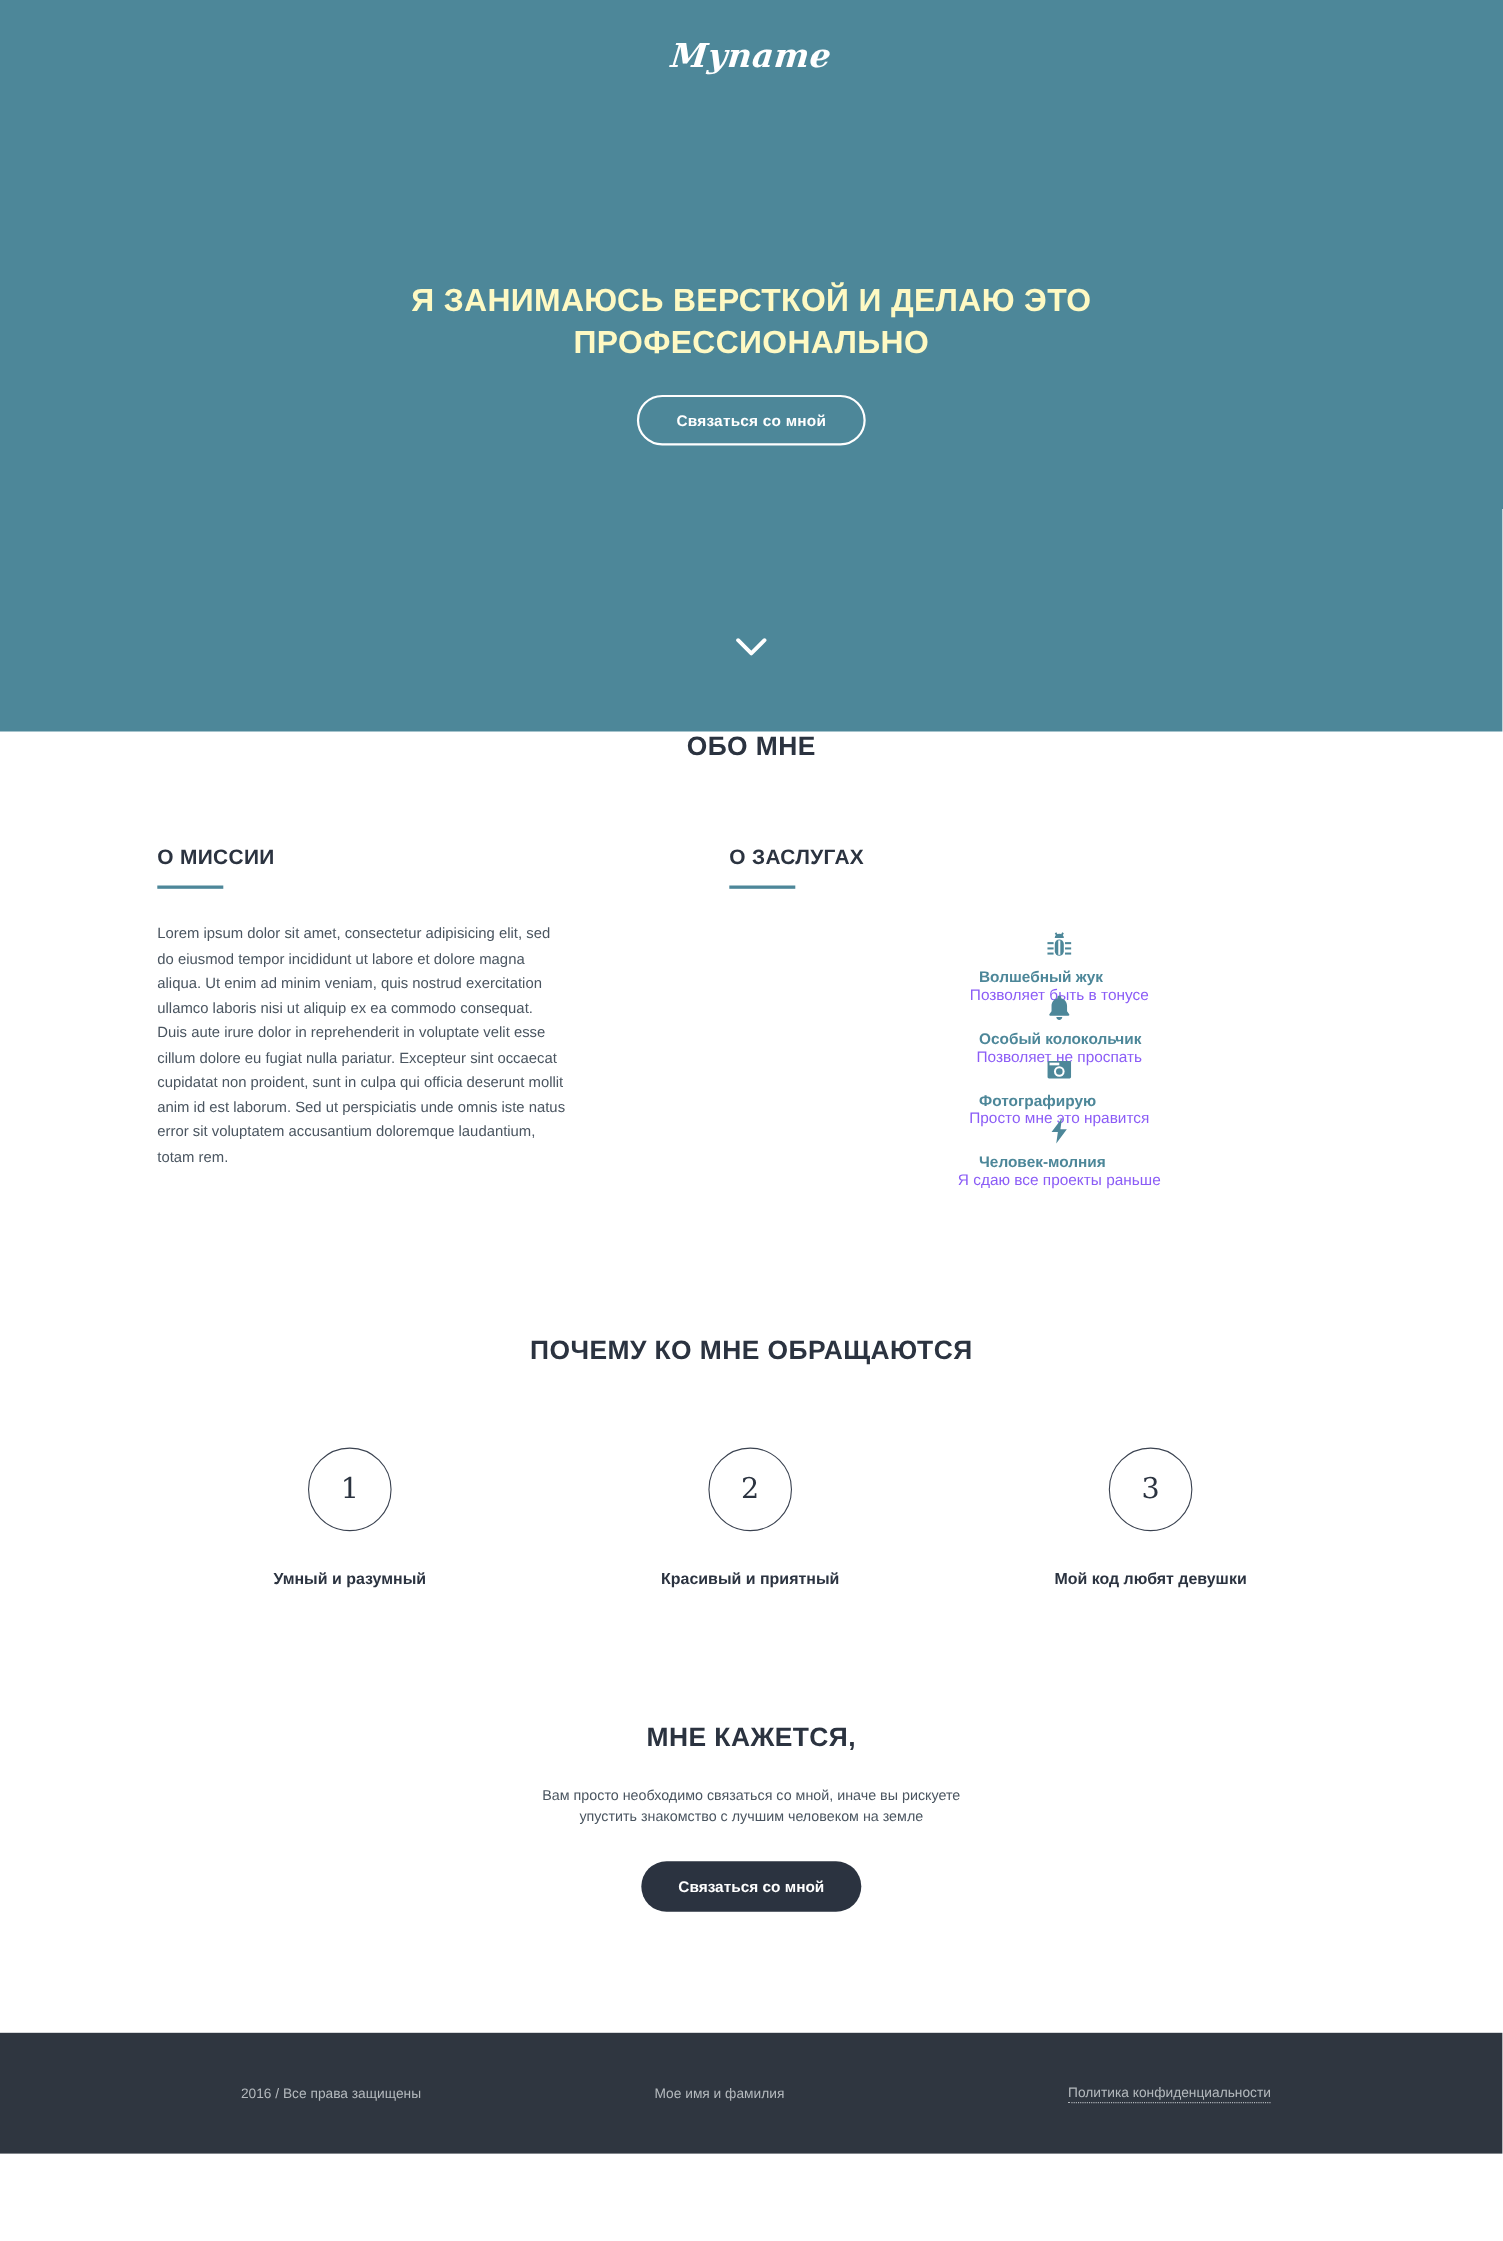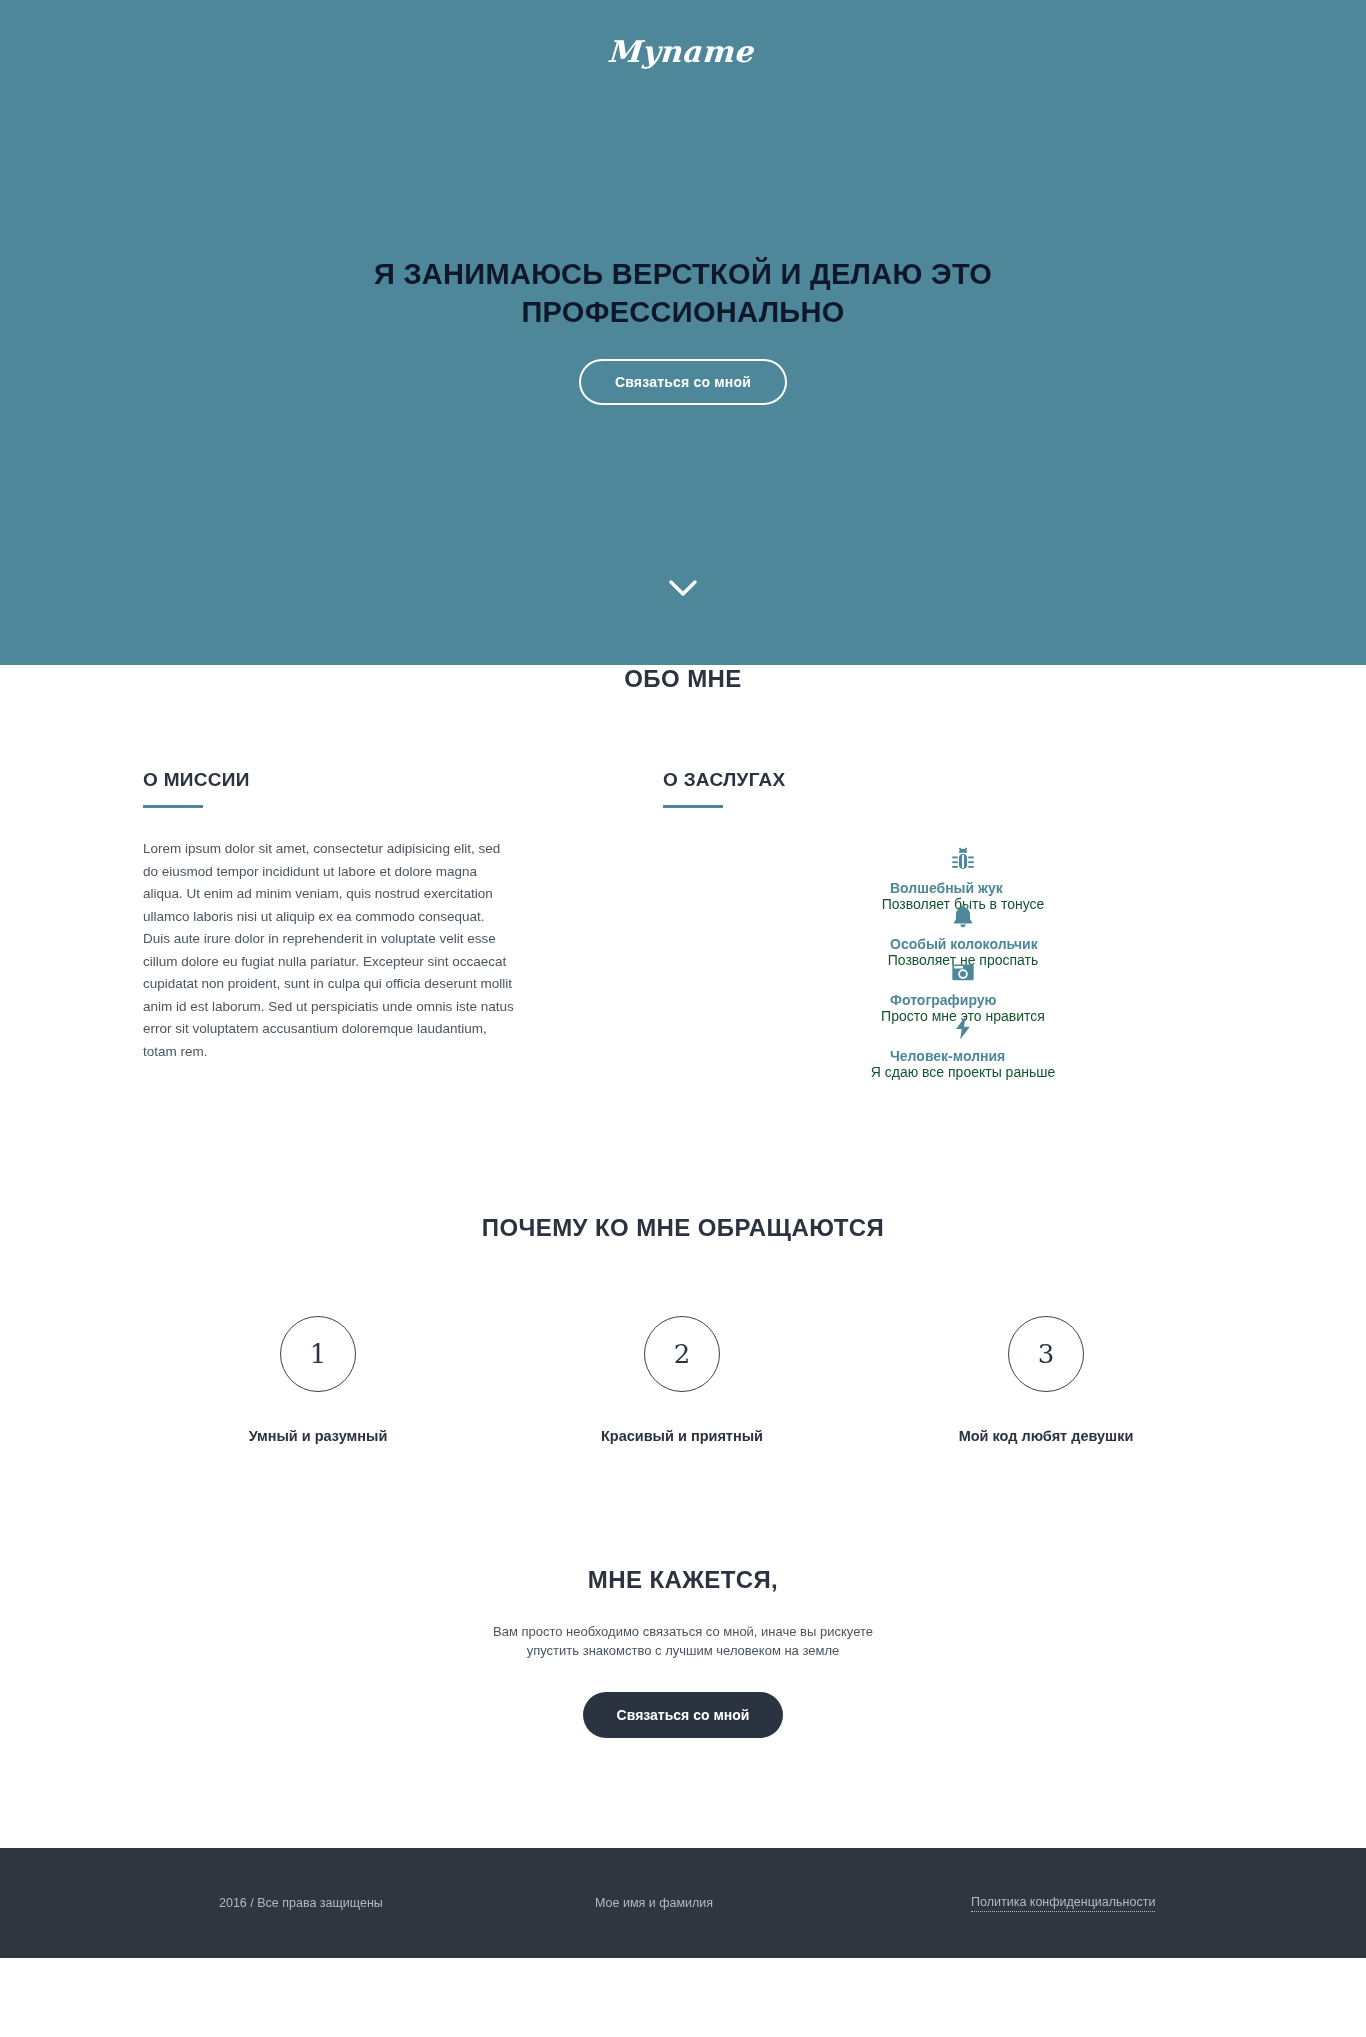--- a/index.html
+++ b/index.html
@@ -34,21 +34,21 @@
     letter-spacing: 0.5px;
     font-family: "DejaVu Serif", serif;
     transform: skewX(-6deg);
     user-select: none;
   }
 
   .hero-headline {
     margin-top: 186px;
     width: 820px;
     text-align: center;
-    color: #0f172a;
+    color: #fef9c3;
     font-size: 29px;
     line-height: 38px;
     font-weight: 700;
     letter-spacing: 0.3px;
   }
 
   .btn-outline {
     margin-top: 28px;
     display: inline-flex;
     align-items: center;
@@ -143,21 +143,21 @@
 
   .ach-name {
     width: 190px;
     padding-left: 22px;
     color: #4d8799;
     font-size: 14px;
     font-weight: 700;
   }
 
   .ach-desc {
-    color: #14532d;
+    color: #8b5cf6;
     font-size: 14px;
     white-space: nowrap;
   }
 
   
   .why { padding-top: 150px; }
 
   .why-grid {
     display: flex;
     width: 1010px;

